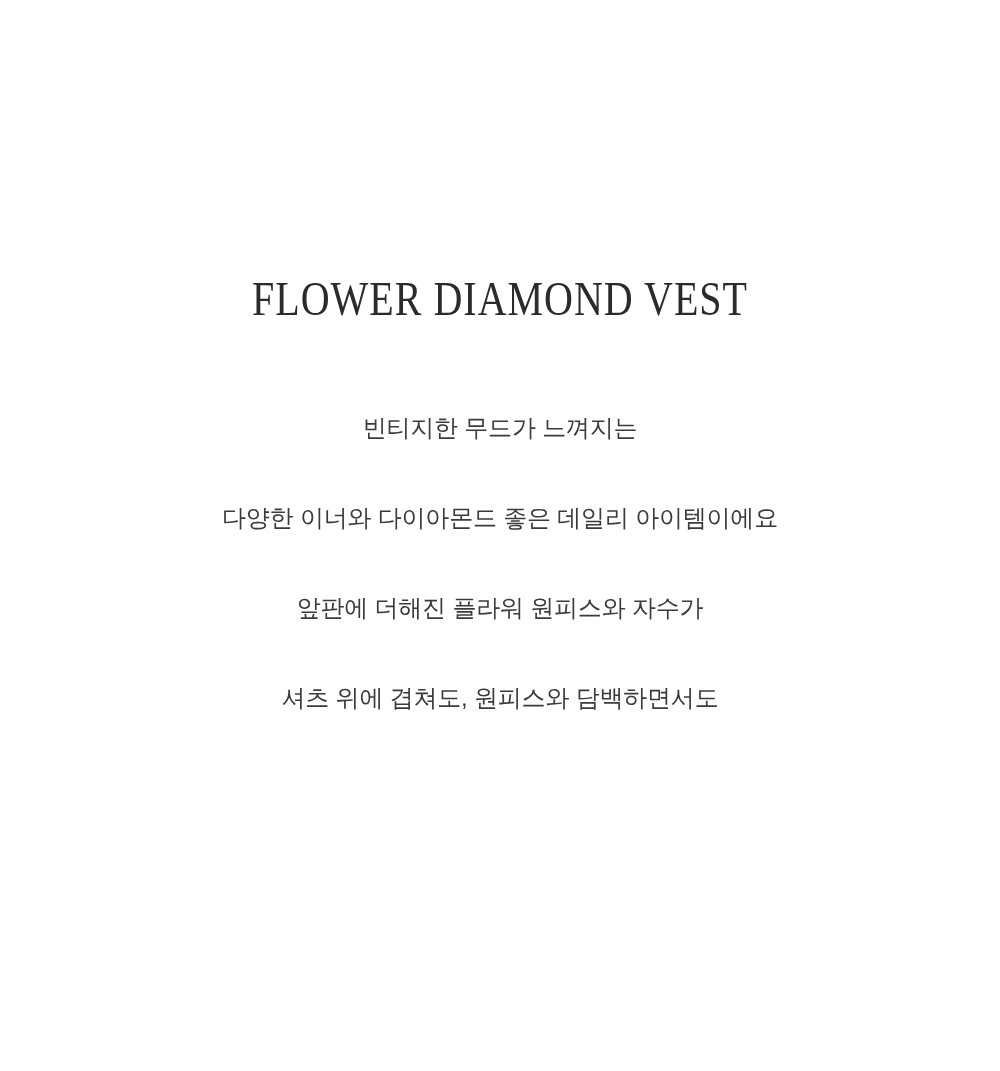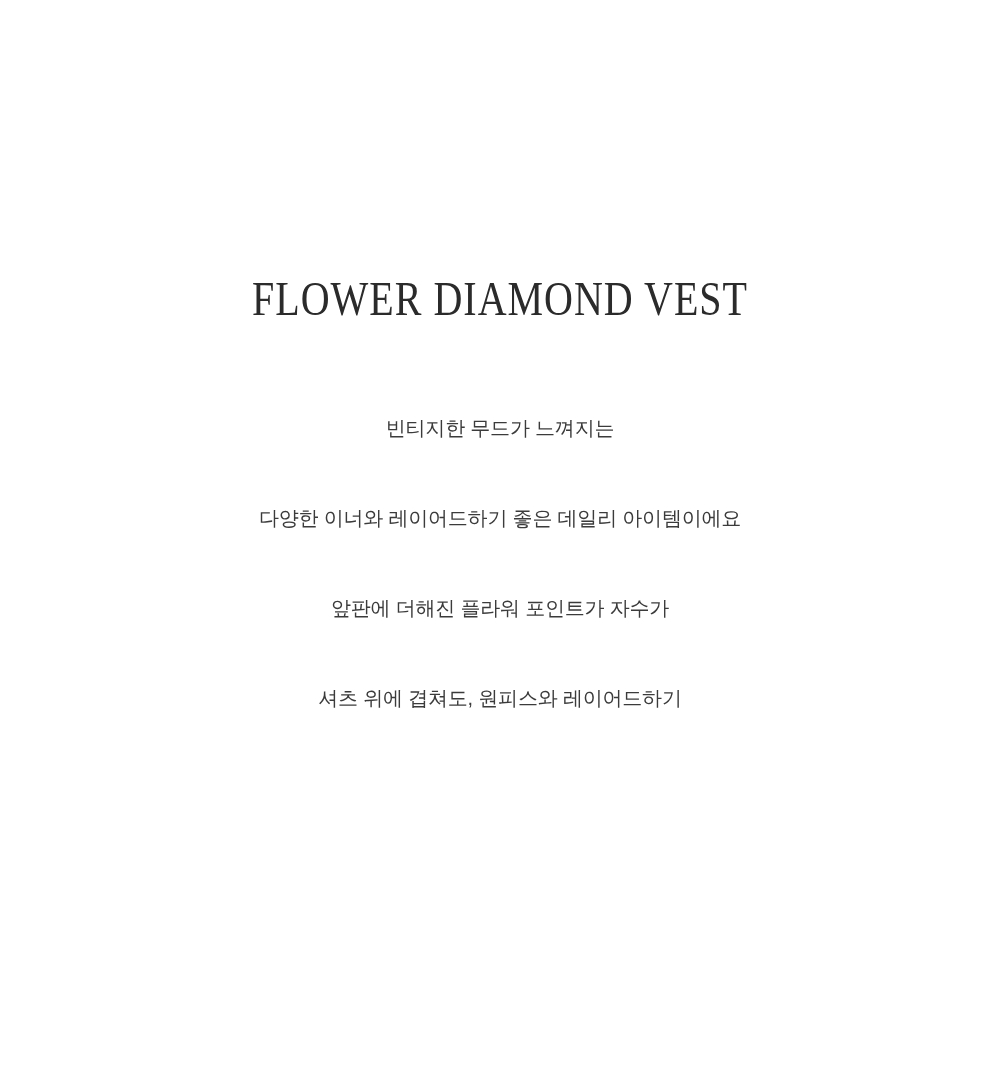--- a/index.html
+++ b/index.html
@@ -46,46 +46,46 @@
   }
 
   .para {
     margin: 0 0 44px 0;
   }
   .para:last-child {
     margin-bottom: 0;
   }
 
   .line {
-    font-size: 20px;
+    font-size: 24px;
     line-height: 46px;
     color: #3b3b3b;
     letter-spacing: -0.2px;
     white-space: nowrap;
   }
 </style>
 </head>
 <body>
 
 <div class="page">
 
   <h1 class="product-title">FLOWER DIAMOND VEST</h1>
 
   <div class="description">
 
     <div class="para">
       <div class="line">빈티지한 무드가 느껴지는</div>
     </div>
 
     <div class="para">
-      <div class="line">다양한 이너와 레이어드하기 좋은 데일리 아이템이에요</div>
+      <div class="line">다양한 이너와 다이아몬드 좋은 데일리 아이템이에요</div>
     </div>
 
     <div class="para">
-      <div class="line">앞판에 더해진 플라워 포인트가 자수가</div>
+      <div class="line">앞판에 더해진 플라워 원피스와 자수가</div>
     </div>
 
     <div class="para">
-      <div class="line">셔츠 위에 겹쳐도, 원피스와 레이어드하기</div>
+      <div class="line">셔츠 위에 겹쳐도, 원피스와 담백하면서도</div>
     </div>
 
   </div>
 </div>
 
 </body></html>

